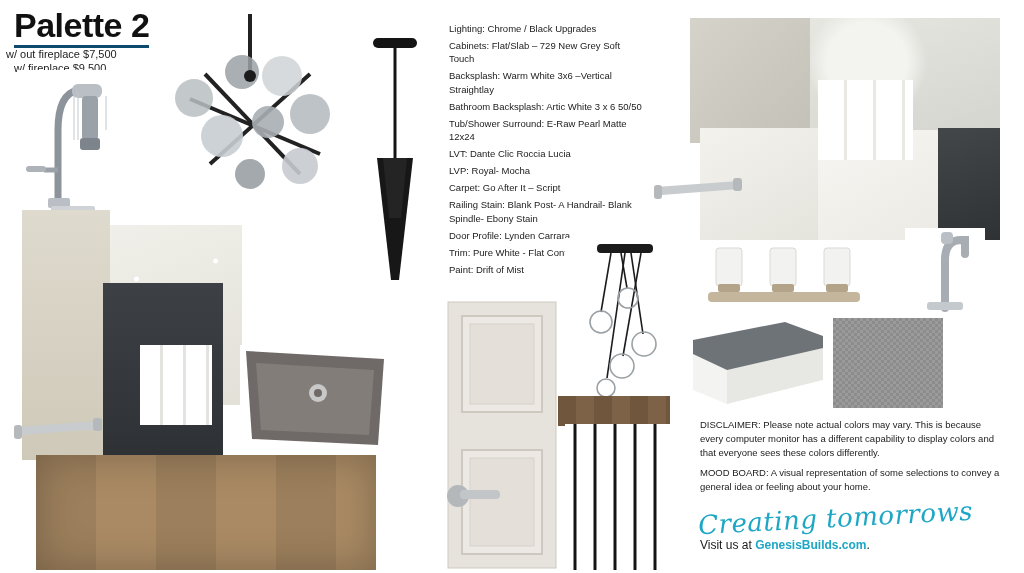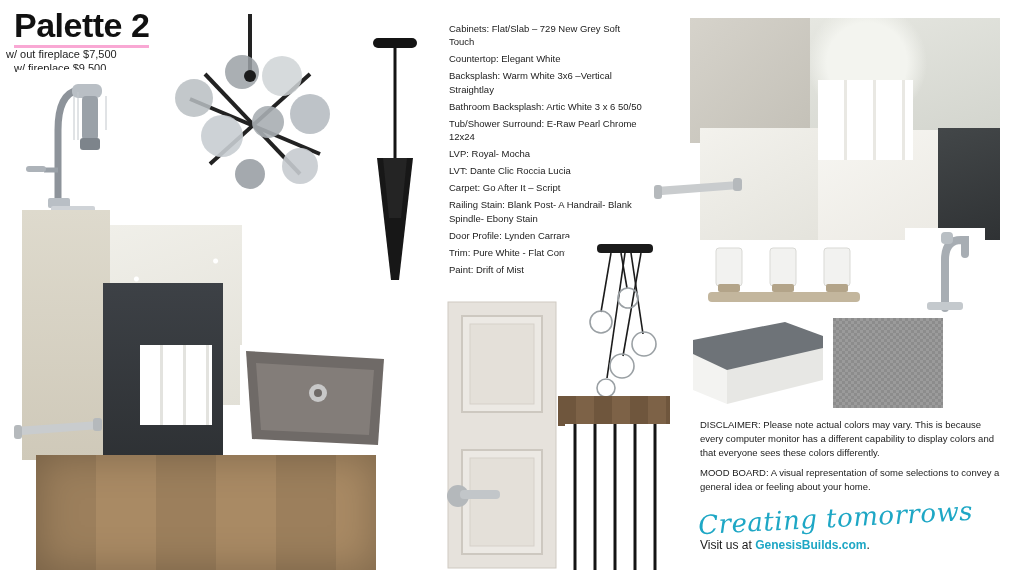--- a/index.html
+++ b/index.html
@@ -10,21 +10,21 @@
     overflow:hidden;
     position:relative;
   }
   .board{position:absolute;inset:0;}
 
   
   .title{
     position:absolute;left:14px;top:8px;
     font-size:34px;font-weight:bold;letter-spacing:-0.5px;
     color:#111;
-    border-bottom:3px solid #f9a8d4;
+    border-bottom:3px solid #0c4a6e;
     padding-bottom:1px;
     line-height:1.05;
   }
   .price1{position:absolute;left:6px;top:48px;font-size:11px;color:#222;}
   .price2{position:absolute;left:14px;top:62px;font-size:11px;color:#222;}
 
   
   .specs{
     position:absolute;left:449px;top:22px;width:196px;
     font-size:9.5px;line-height:1.42;color:#1b1b1b;
@@ -185,27 +185,27 @@
 
   <div class="tile bar-pull-left">
     <svg width="95" height="28" viewBox="0 0 95 28">
       <path d="M6 22 L6 12 L89 6 L89 14 L12 20 Z" fill="#c9ccce"></path>
       <rect x="4" y="10" width="8" height="14" rx="3" fill="#b5b9bc"></rect>
       <rect x="83" y="3" width="9" height="13" rx="3" fill="#b5b9bc"></rect>
     </svg>
   </div>
 
   <div class="specs">
+    <div>Lighting: Chrome / Black Upgrades</div>
     <div>Cabinets: Flat/Slab – 729 New Grey Soft Touch</div>
-    <div>Countertop: Elegant White</div>
     <div>Backsplash: Warm White 3x6 –Vertical Straightlay</div>
     <div>Bathroom Backsplash: Artic White 3 x 6 50/50</div>
-    <div>Tub/Shower Surround: E-Raw Pearl Chrome 12x24</div>
+    <div>Tub/Shower Surround: E-Raw Pearl Matte 12x24</div>
+    <div>LVT: Dante Clic Roccia Lucia</div>
     <div>LVP: Royal- Mocha</div>
-    <div>LVT: Dante Clic Roccia Lucia</div>
     <div>Carpet: Go After It – Script</div>
     <div>Railing Stain: Blank Post- A Handrail- Blank Spindle- Ebony Stain</div>
     <div>Door Profile: Lynden Carrara</div>
     <div>Trim: Pure White - Flat Contemporary</div>
     <div>Paint: Drift of Mist</div>
   </div>
 
   <div class="tile door-img">
     <svg width="125" height="270" viewBox="0 0 125 270">
       <rect width="125" height="270" fill="#ffffff"></rect>

